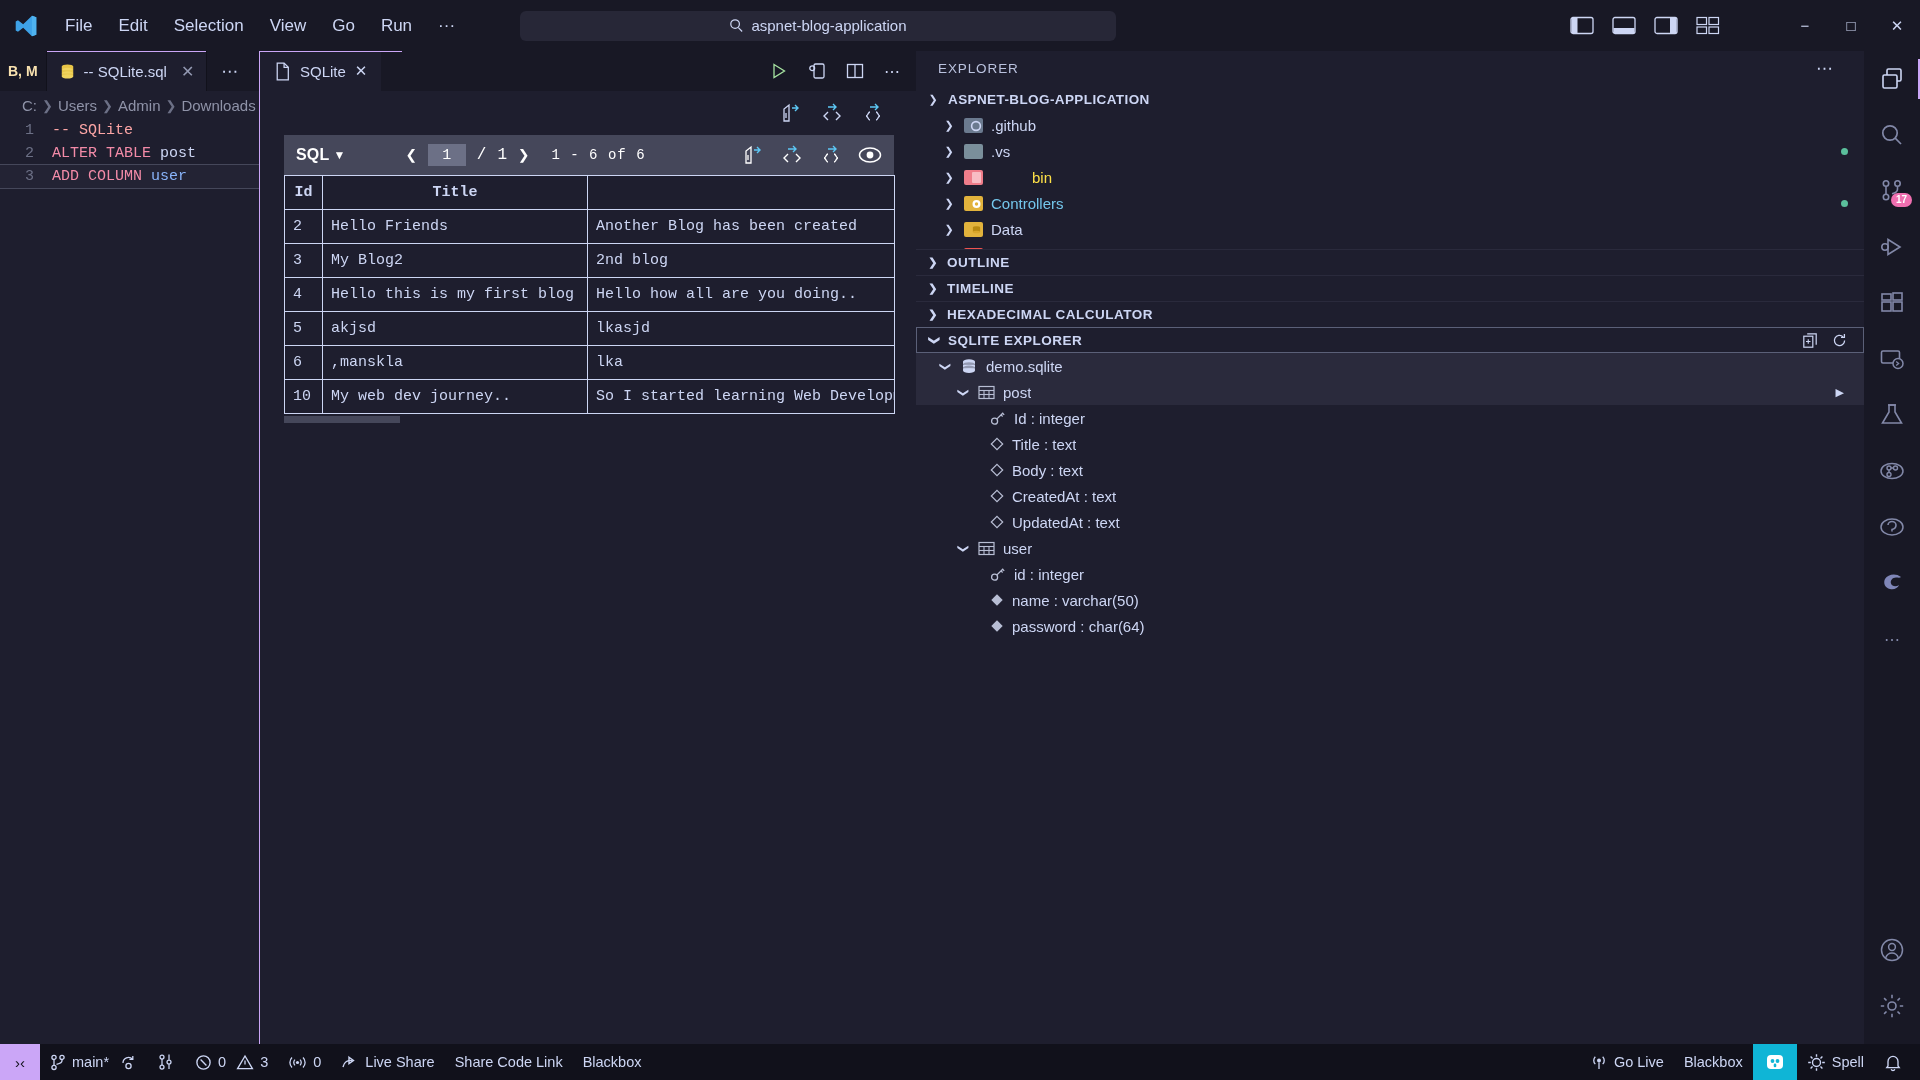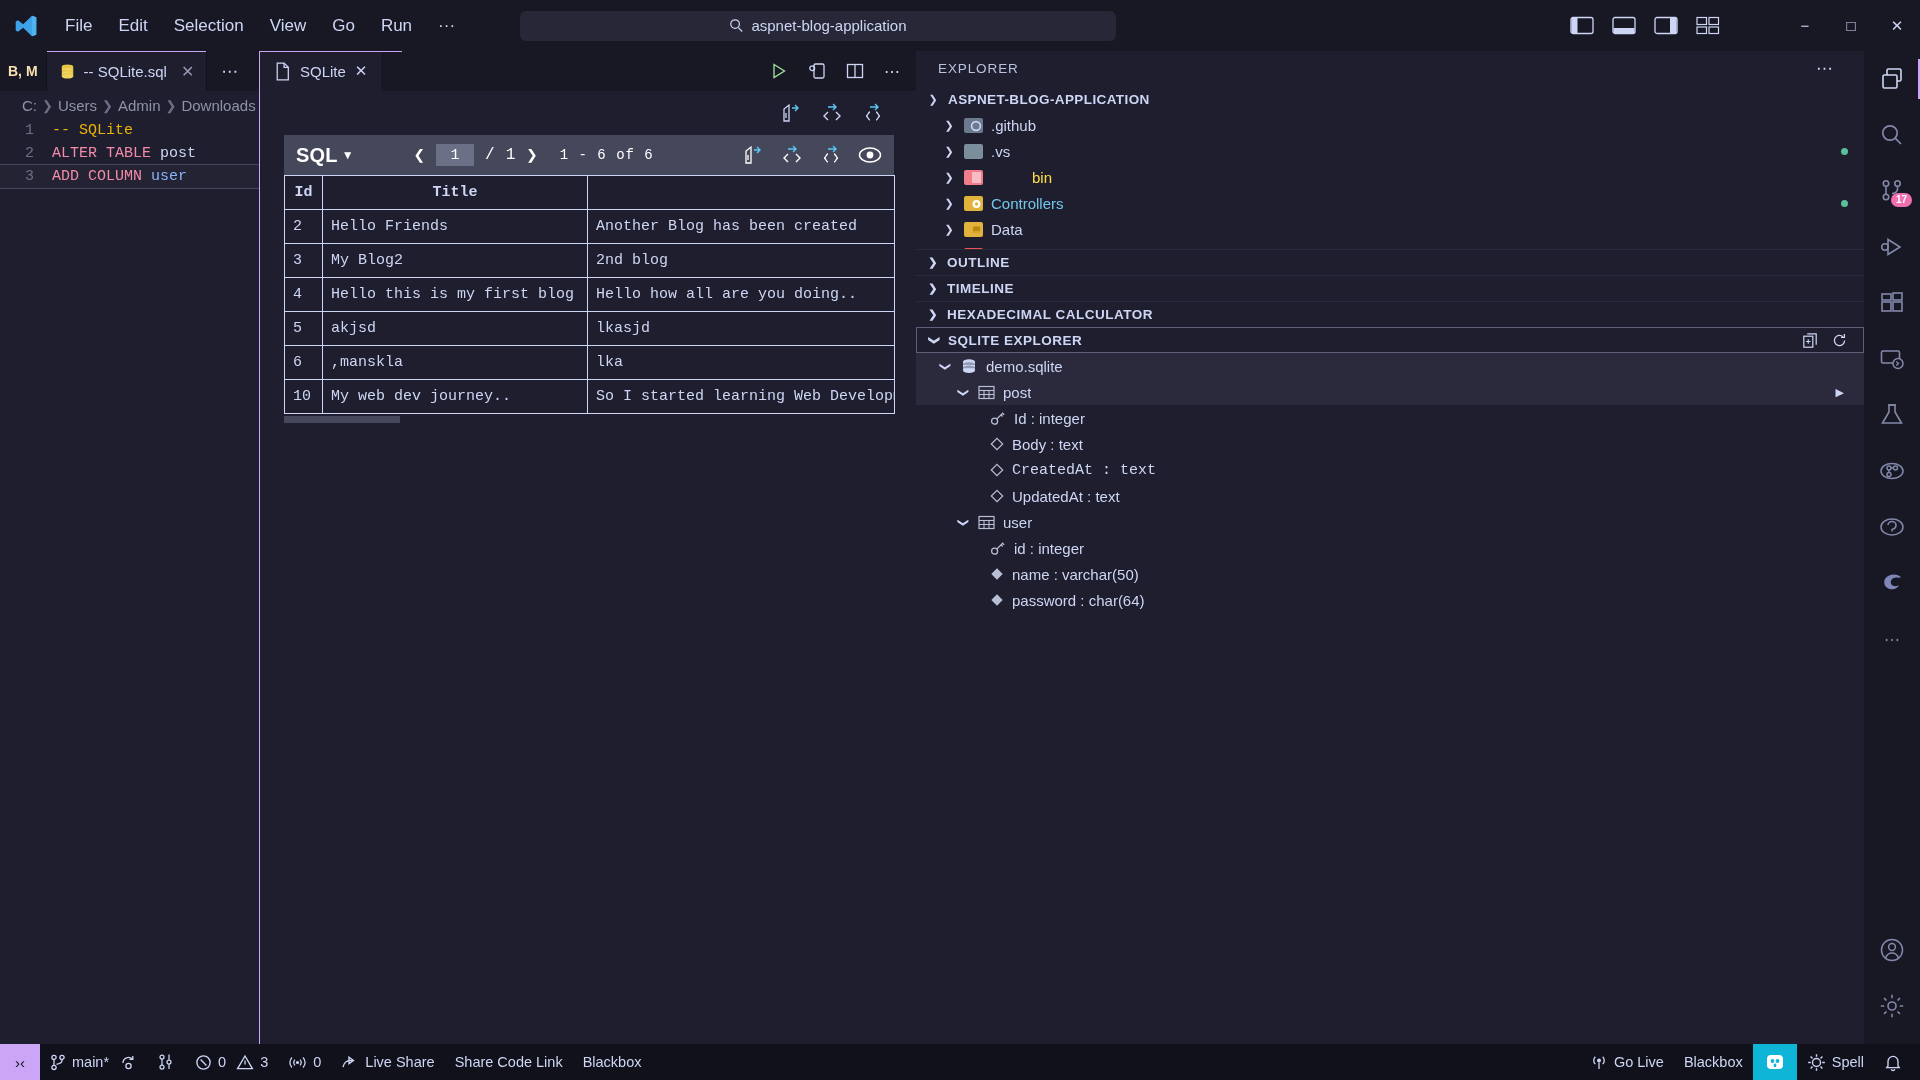--- a/index.html
+++ b/index.html
@@ -63,21 +63,21 @@
 
   .breadcrumb { height: 28px; display: flex; align-items: center; padding-left: 22px; gap: 5px;
                 font-size: 15px; color: #7f849c; }
   .bc-sep { color: #6c7086; font-size: 13px; }
   .bc-item { color: #8f93a8; }
 
   .code-area { flex: 1; position: relative; overflow: hidden; }
   .code-line { display: flex; height: 23px; align-items: center; font-family: "Liberation Mono", monospace; font-size: 15px; }
   .ln { width: 52px; text-align: right; color: #6c7086; padding-right: 18px; font-size: 15px; }
   .ctext { white-space: pre; }
-  .c-comment { color: #eab308; }
+  .c-comment { color: #fca5a5; }
   .c-key { color: #f38ba8; }
   .c-id { color: #89b4fa; }
   .line-hl { outline: 1px solid #45475a; background: #232334; }
 
   
   .result-pane {
     position: absolute; left: 259px; top: 0; width: 657px; bottom: 0;
     background: #1e1e2e; border-left: 1px solid #cba6f7;
     display: flex; flex-direction: column;
   }
@@ -88,21 +88,21 @@
   .rp-actions { margin-left: auto; display: flex; align-items: center; gap: 20px; padding-right: 16px; }
   .rp-act { color: #cdd6f4; display: flex; align-items: center; }
 
   .rp-toolbar-top { height: 44px; display: flex; align-items: center; justify-content: flex-end;
                     gap: 18px; padding-right: 32px; }
   .grid-wrap { padding-left: 24px; }
   .grid-toolbar {
     height: 40px; background: #45475a; display: flex; align-items: center;
     padding: 0 12px; gap: 0; width: 610px;
   }
-  .gt-sql { font-size: 20px; font-weight: bold; color: #ffffff; letter-spacing: .2px; }
+  .gt-sql { font-size: 16px; font-weight: bold; color: #ffffff; letter-spacing: .2px; }
   .gt-caret { font-size: 12px; margin-left: 4px; color: #ffffff; }
   .gt-pager { display: flex; align-items: center; gap: 11px; margin-left: 60px;
               font-family: "Liberation Mono", monospace; font-size: 16px; color: #ffffff; }
   .pg-arrow { font-size: 19px; font-weight: bold; }
   .pg-input { background: #6c7086; color: #fff; width: 38px; height: 22px; display:flex;
               align-items:center; justify-content:center; font-size: 15px; }
   .gt-count { font-family: "Liberation Mono", monospace; font-size: 14px; color: #fff; margin-left: 22px; letter-spacing: 1px;}
   .gt-icons { margin-left: auto; display: flex; align-items: center; gap: 16px; }
 
   table.results { border-collapse: collapse; width: 610px; table-layout: fixed; }
@@ -566,23 +566,29 @@
           <svg width="16" height="16" viewBox="0 0 16 16">
               <circle cx="4.6" cy="11.2" r="3" fill="none" stroke="#b8bed4" stroke-width="1.3"></circle>
               <path d="M6.7 9.1 13.2 2.7M11 4.9l1.6 1.6M12.6 3.3l1.6 1.6" stroke="#b8bed4" stroke-width="1.3" fill="none"></path>
             </svg>
           <span class="lbl">Id : integer</span>
         </div>
         <div class="tree-row" style="padding-left:74px;">
           <svg width="14" height="14" viewBox="0 0 14 14">
               <path d="M7 1.3 12.7 7 7 12.7 1.3 7z" fill="none" stroke="#b8bed4" stroke-width="1.2"></path>
             </svg>
+          <span class="lbl">Title : text</span>
+        </div>
+        <div class="tree-row" style="padding-left:74px;">
+          <svg width="14" height="14" viewBox="0 0 14 14">
+              <path d="M7 1.3 12.7 7 7 12.7 1.3 7z" fill="none" stroke="#b8bed4" stroke-width="1.2"></path>
+            </svg>
           <span class="lbl">Body : text</span>
         </div>
-        <div class="tree-row" style="padding-left:74px;font-family:Liberation Mono, monospace;">
+        <div class="tree-row" style="padding-left:74px;">
           <svg width="14" height="14" viewBox="0 0 14 14">
               <path d="M7 1.3 12.7 7 7 12.7 1.3 7z" fill="none" stroke="#b8bed4" stroke-width="1.2"></path>
             </svg>
           <span class="lbl">CreatedAt : text</span>
         </div>
         <div class="tree-row" style="padding-left:74px;">
           <svg width="14" height="14" viewBox="0 0 14 14">
               <path d="M7 1.3 12.7 7 7 12.7 1.3 7z" fill="none" stroke="#b8bed4" stroke-width="1.2"></path>
             </svg>
           <span class="lbl">UpdatedAt : text</span>

